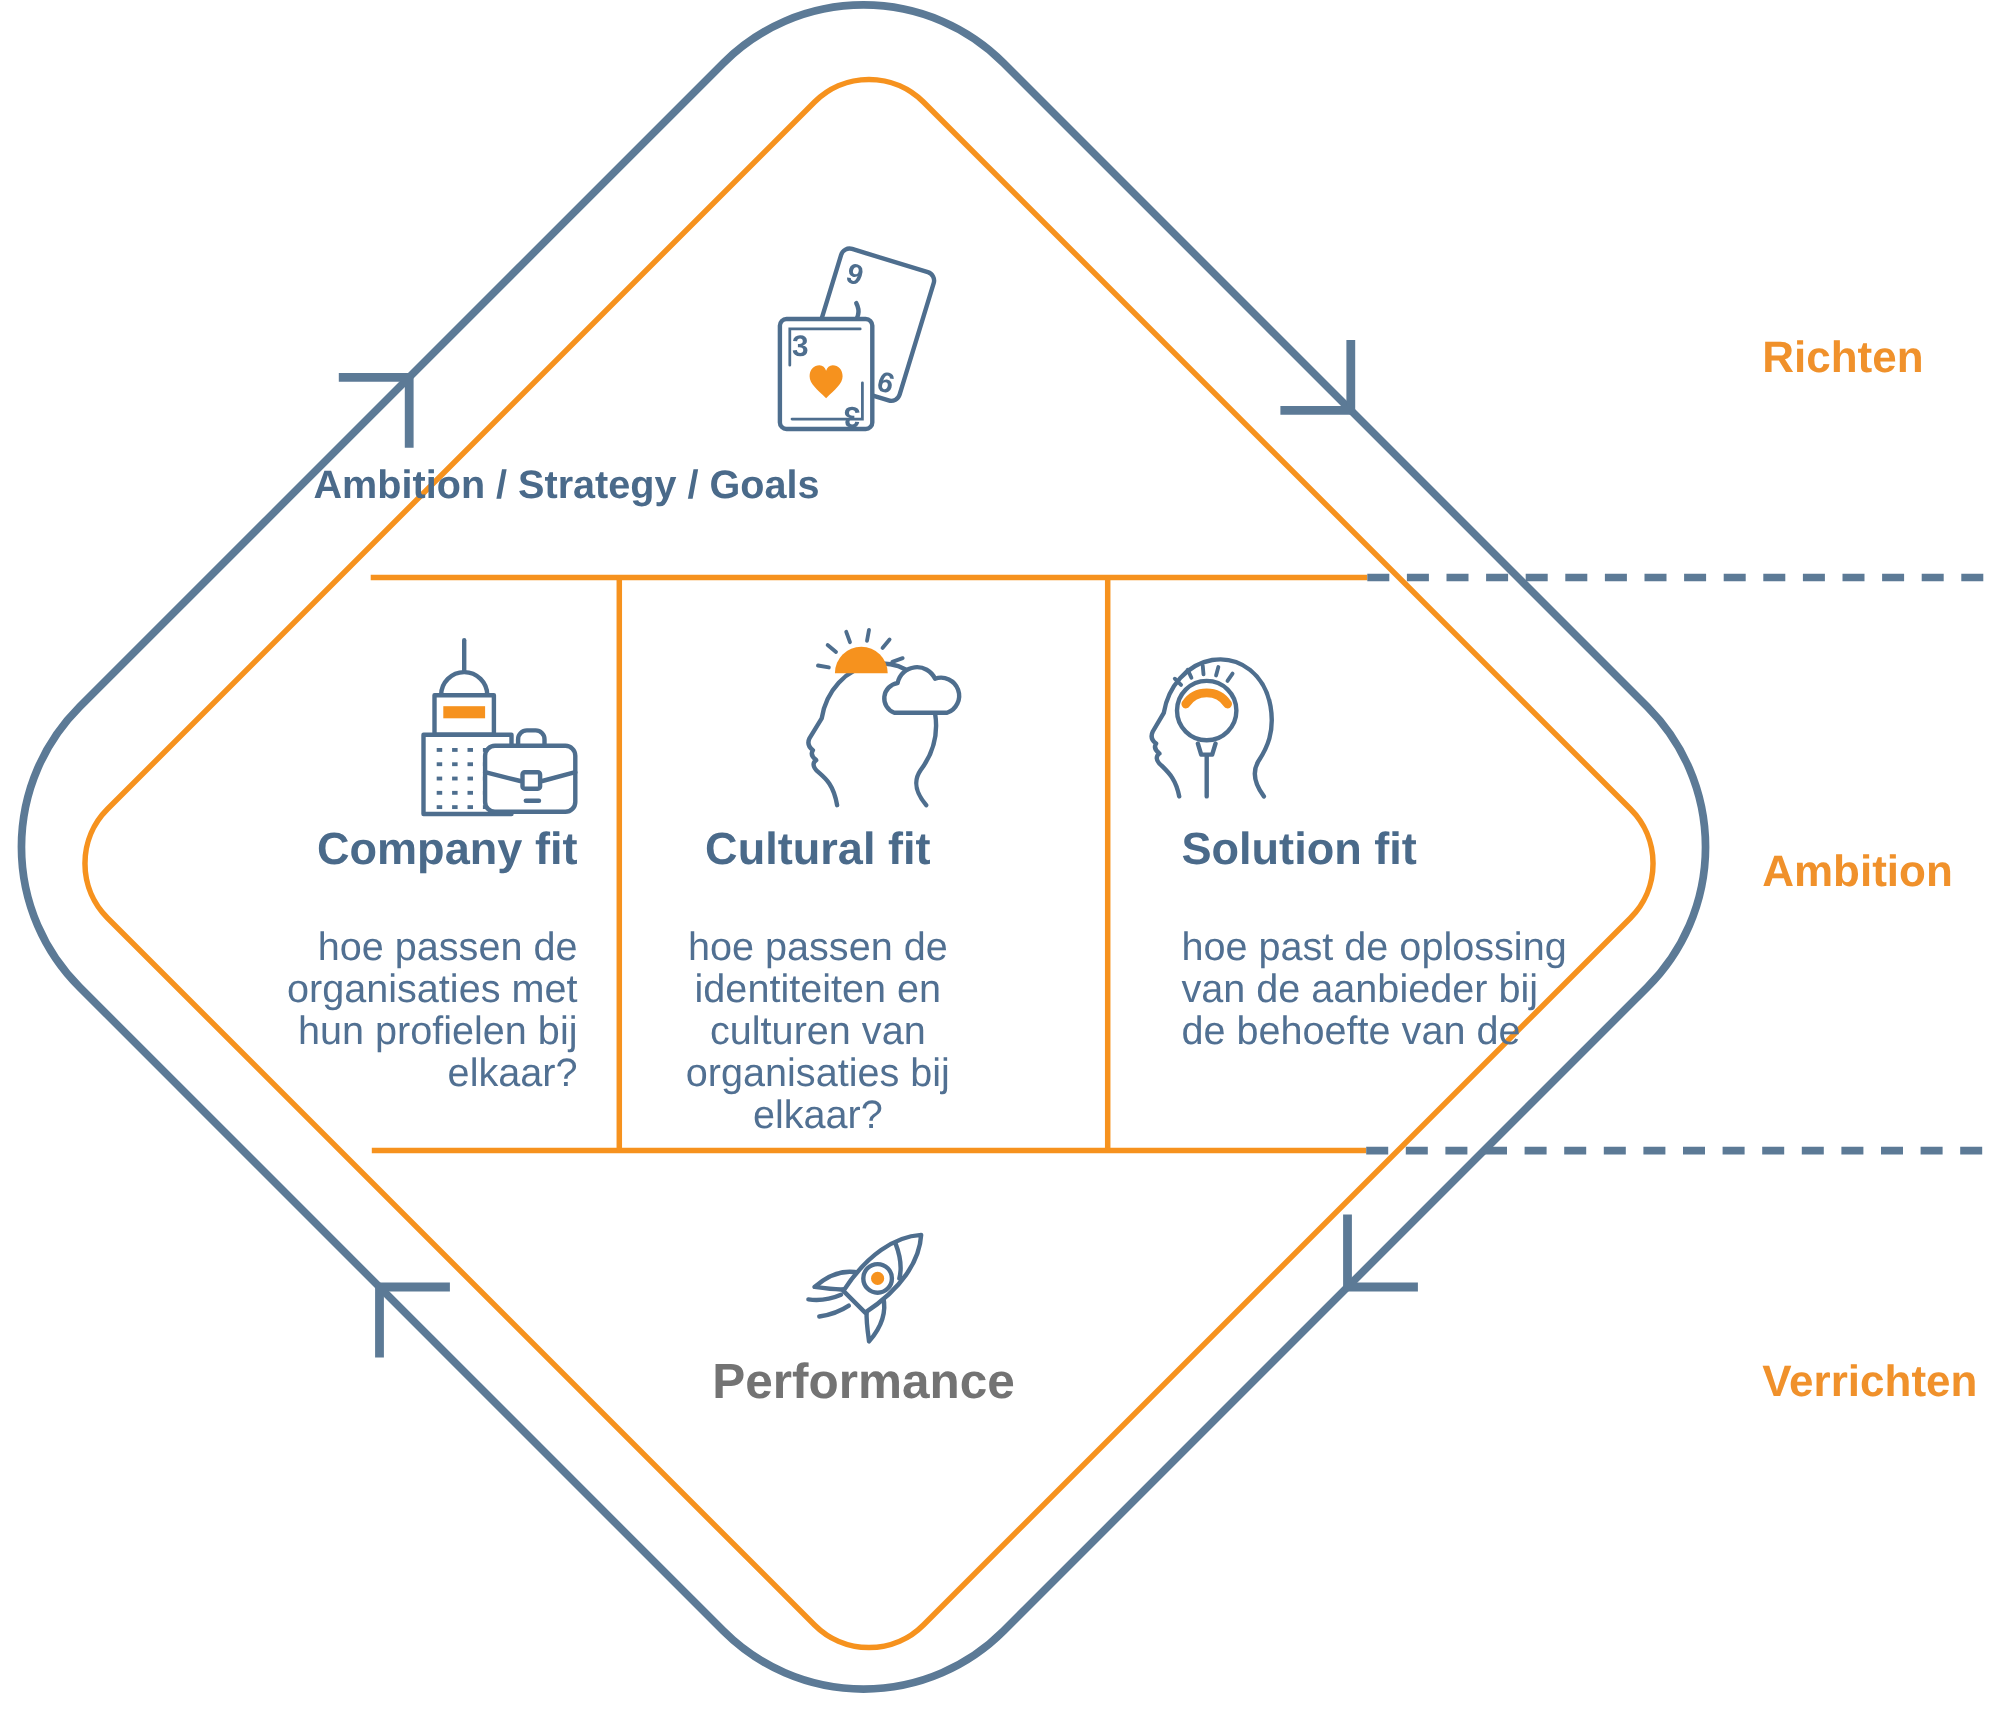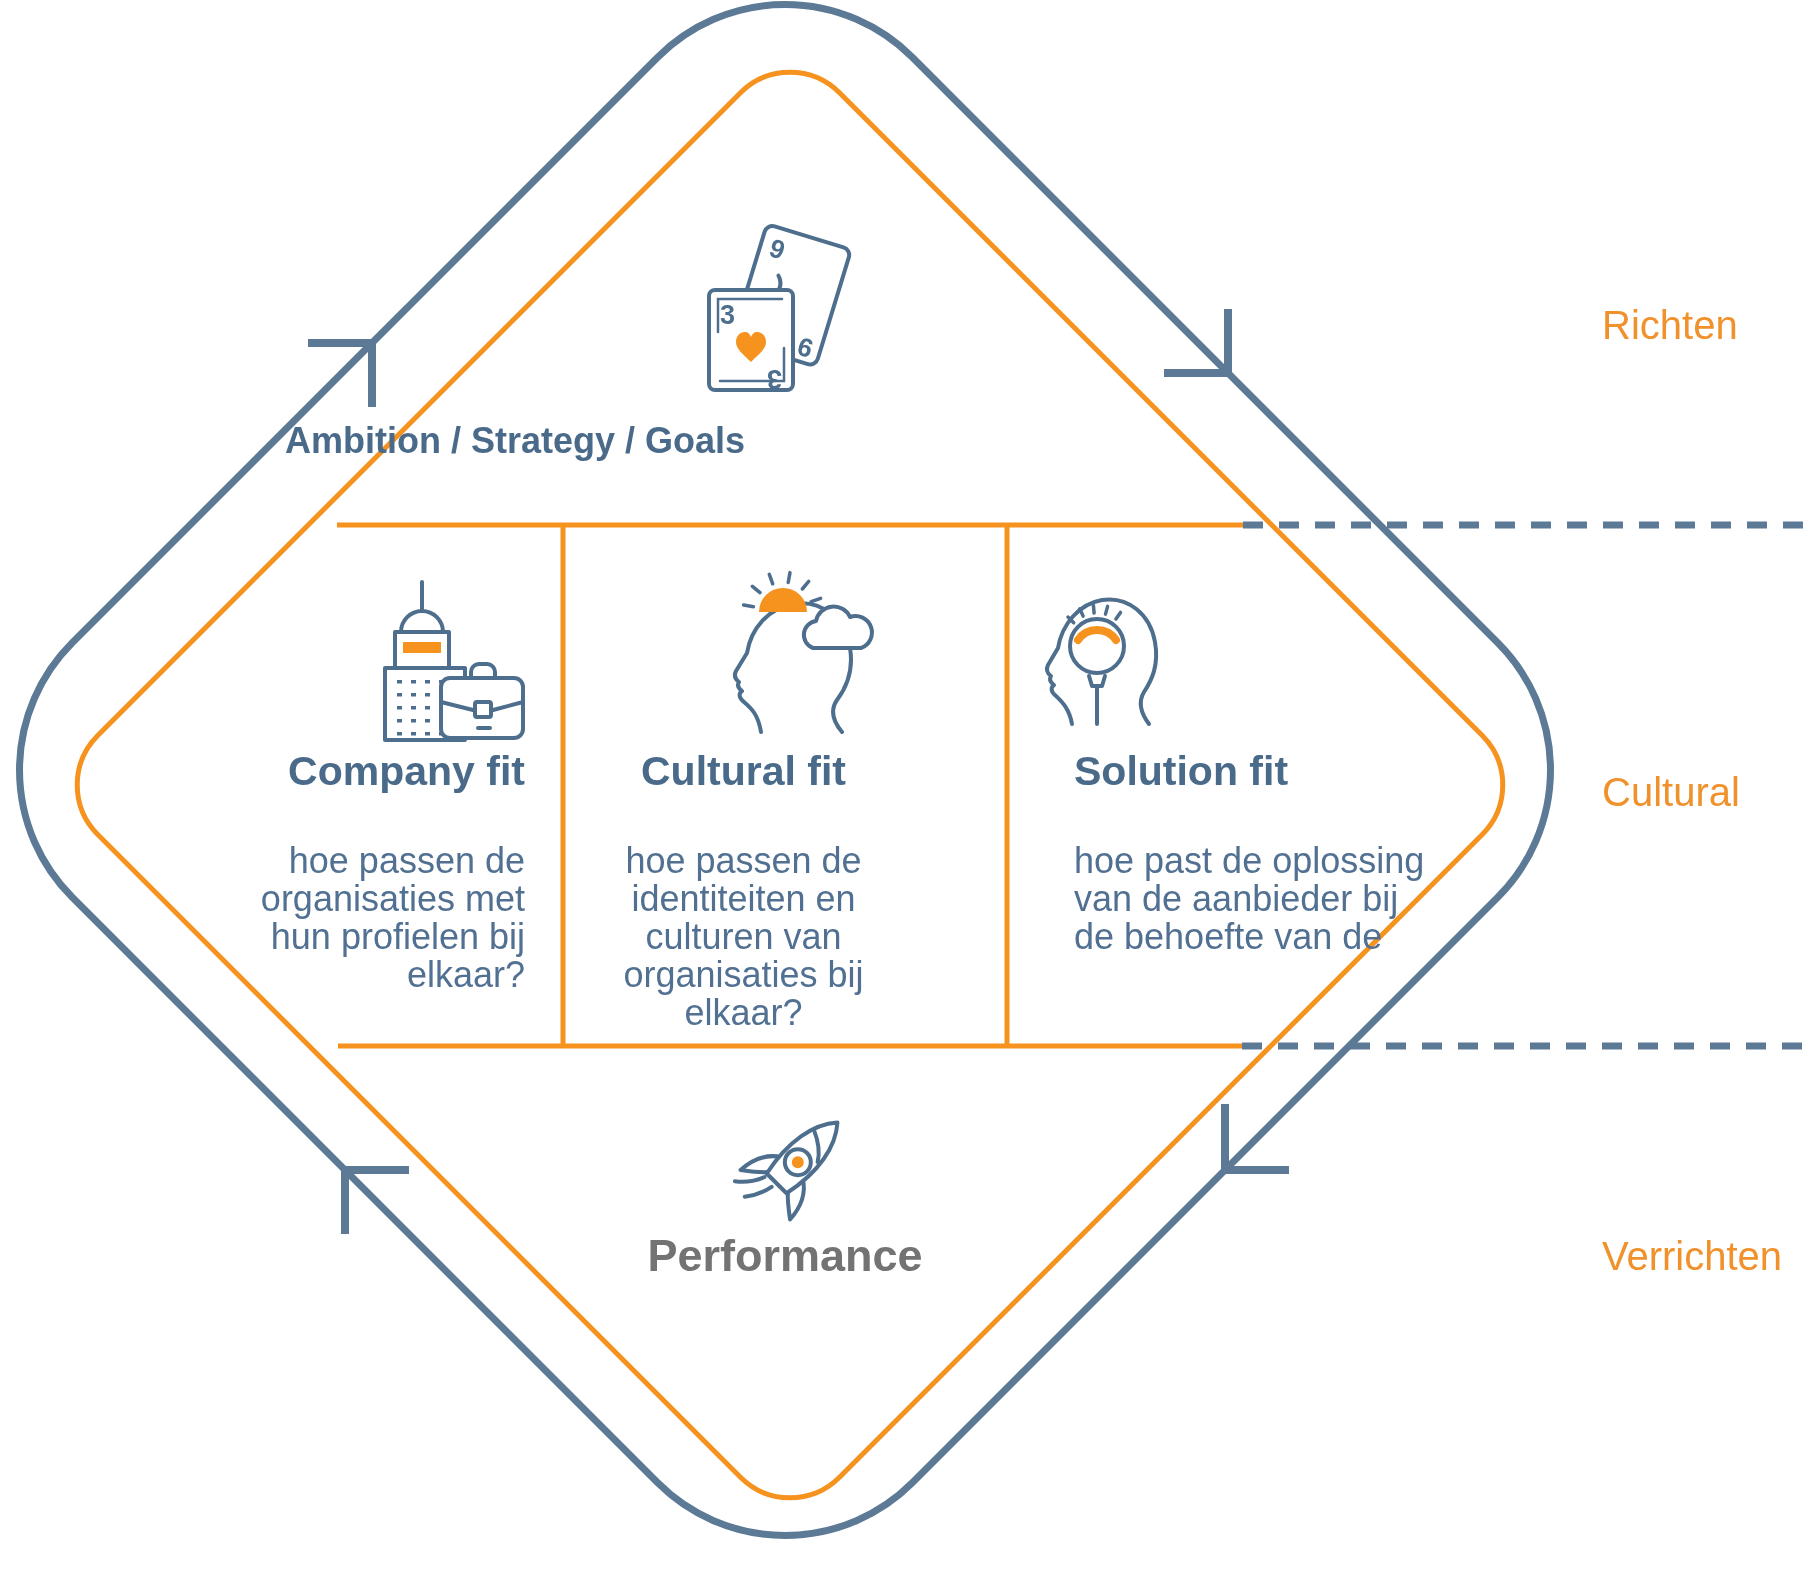--- a/index.html
+++ b/index.html
@@ -27,21 +27,21 @@
   .abs{position:absolute;}
   .ambition-title{left:285px;top:420px;width:1000px;text-align:left;
                   font-size:36px;font-weight:bold;color:#4A6A8A;}
   .col-title{top:748px;font-size:41px;font-weight:bold;color:#4A6A8A;}
   .desc{top:842px;font-size:36px;line-height:38px;color:#517092;}
   .col-company{left:150px;width:375px;text-align:right;}
   .col-cultural{left:565px;width:357px;text-align:center;}
   .col-solution{left:1043px;width:360px;text-align:left;margin-left:31px;}
   .performance-title{left:385px;top:1230px;width:800px;text-align:center;
                      font-size:45px;font-weight:bold;color:#737373;}
-  .side-label{left:1602px;width:206px;font-size:40px;font-weight:400;color:#F0912B;}
+  .side-label{left:1602px;width:206px;font-size:40px;font-weight:700;color:#F0912B;}
   .side-richten{top:303px;}
   .side-inrichten{top:770px;}
   .side-verrichten{top:1234px;}
 </style>
 </head>
 <body>
 
 <div class="canvas">
 
   <svg class="scene" width="1808" height="1572" viewBox="0 0 1808 1572">
@@ -185,16 +185,16 @@
   <div class="abs col-title col-solution">Solution fit</div>
   <div class="abs desc col-solution">
     <div>hoe past de oplossing</div>
     <div>van de aanbieder bij</div>
     <div>de behoefte van de</div>
   </div>
 
   <div class="abs performance-title">Performance</div>
 
   <div class="abs side-label side-richten">Richten</div>
-  <div class="abs side-label side-inrichten">Cultural</div>
+  <div class="abs side-label side-inrichten">Ambition</div>
   <div class="abs side-label side-verrichten">Verrichten</div>
 
 </div>
 
 </body></html>

